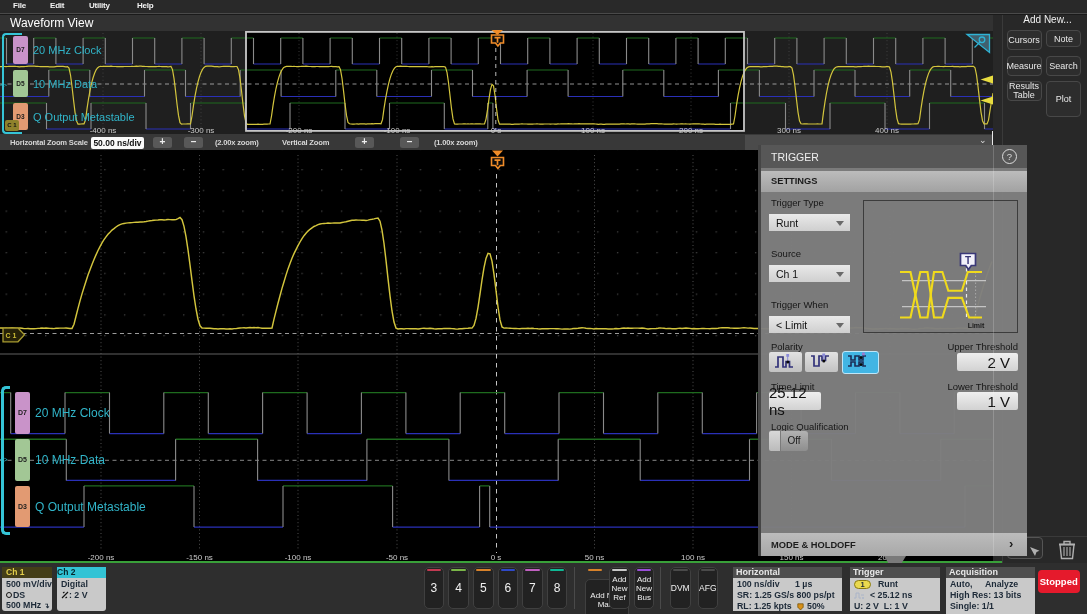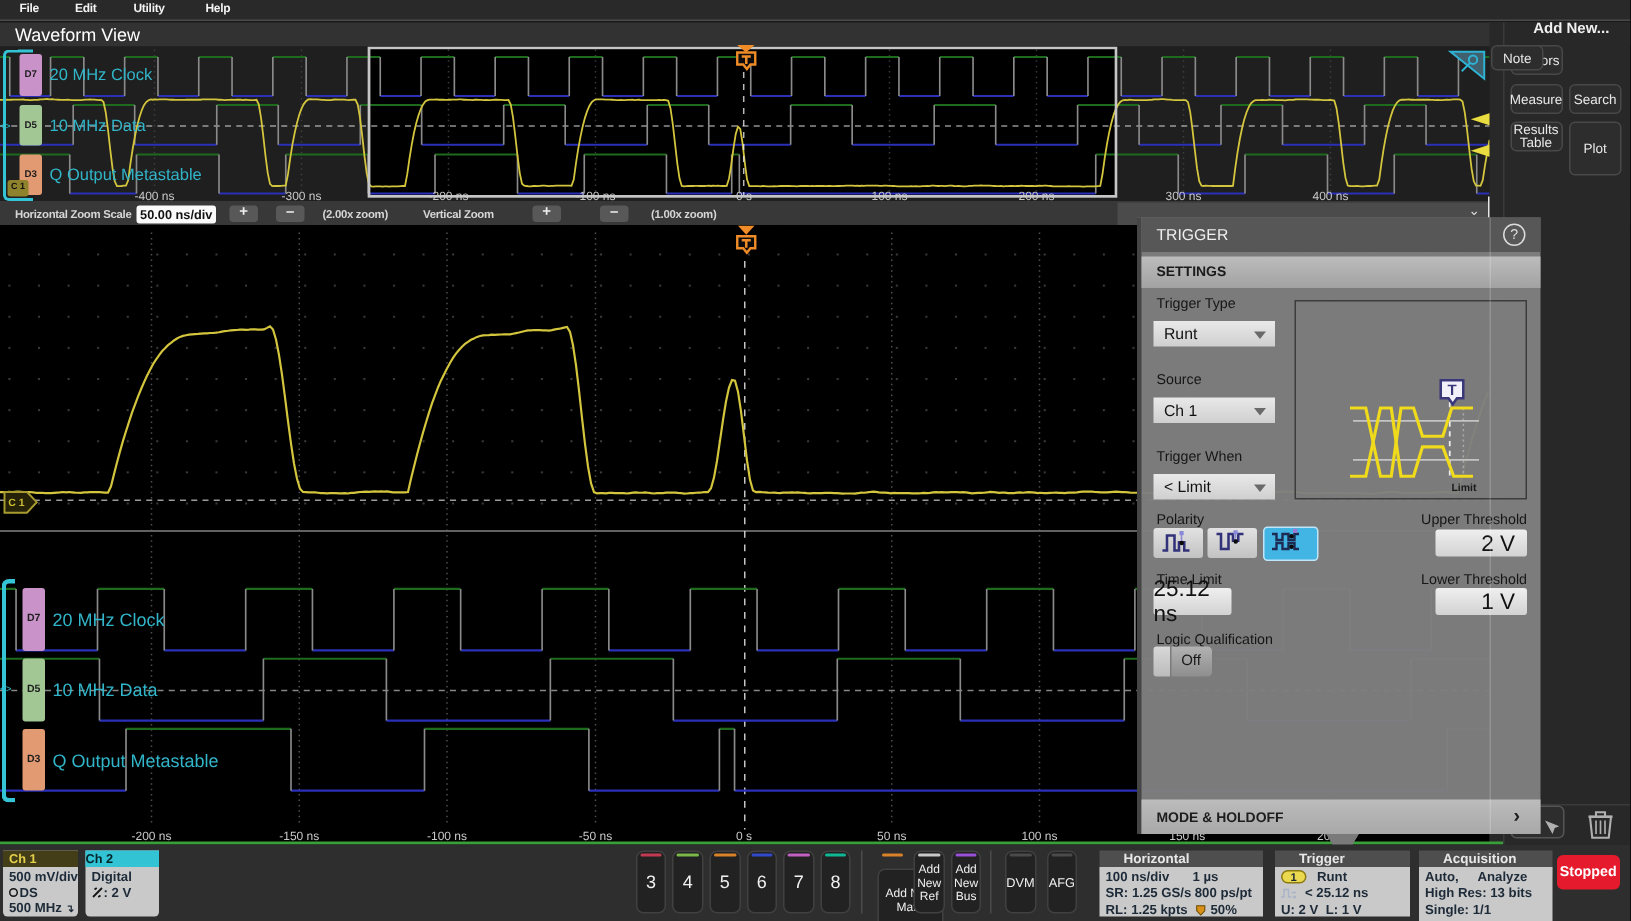--- a/index.html
+++ b/index.html
@@ -9,21 +9,21 @@
 .chip{position:absolute;border-radius:2px;color:#1d1d1d;font-weight:bold;text-align:center}
 .btn{position:absolute;background:#2d2d2d;border:1px solid #484848;border-radius:4px;color:#e8e8e8;display:flex;align-items:center;justify-content:center;text-align:center;font-size:9px}
 .cbtn{position:absolute;background:#222;border:1px solid #404040;border-radius:5px;color:#f0f0f0;display:flex;align-items:center;justify-content:center}
 .cbar{position:absolute;height:2.4px;border-radius:1px}
 .dd{position:absolute;background:linear-gradient(#e9e9e9,#cfcfcf);color:#111;font-size:10.5px;display:flex;align-items:center;padding-left:7px}
 .dd:after{content:"";position:absolute;right:6px;top:6.5px;border:4px solid transparent;border-top:5.5px solid #6a6a6a}
 .inp{position:absolute;background:linear-gradient(#efefef,#d2d2d2);color:#111;font-size:15px;border-radius:2px;display:flex;align-items:center}
 .plab{position:absolute;color:#161616;font-size:9.5px;white-space:nowrap}
 .zt{position:absolute;color:#d6d6d6;font-size:7.6px;font-weight:bold;white-space:nowrap;letter-spacing:-0.2px}
 .pm{position:absolute;width:19px;height:11.5px;background:#585858;border-radius:2.5px;color:#eee;text-align:center;font-size:10px;font-weight:bold;line-height:10px}
-.hdr3{position:absolute;width:109px;height:17px;background:#4e4e4e;color:#e8e8e8;font-size:9px;font-weight:bold;padding-left:16px;line-height:10.5px}
+.hdr3{position:absolute;width:109px;height:17px;background:#4e4e4e;color:#e8e8e8;font-size:9px;font-weight:bold;padding-left:3px;line-height:10.5px}
 .bod3{position:absolute;width:109px;background:#c9c9c9;color:#1d2a38;font-size:8.8px;font-weight:bold;line-height:11px}
 .b3r{padding-left:4px;position:relative;white-space:nowrap}
 .mi{position:absolute;top:1px;font-size:8px;font-weight:bold;color:#f2f2f2;letter-spacing:-0.2px}
 </style></head>
 <body>
 <div id="app">
 <div class="ab" style="left:0;top:15px;width:1087px;height:16px;background:#323232">
  <span class="ab" style="left:10px;top:1px;font-size:12px;color:#fff">Waveform View</span>
 </div>
 <div class="ab" style="left:0;top:0;width:1087px;height:14px;background:#292929;border-bottom:1px solid #4a4a4a">
@@ -142,23 +142,23 @@
 <div class="tl" style="left:199.5px;top:553px">-150 ns</div>
 <div class="tl" style="left:298px;top:553px">-100 ns</div>
 <div class="tl" style="left:397px;top:553px">-50 ns</div>
 <div class="tl" style="left:496px;top:553px">0 s</div>
 <div class="tl" style="left:594.5px;top:553px">50 ns</div>
 <div class="tl" style="left:693px;top:553px">100 ns</div>
 <div class="tl" style="left:791.5px;top:553px">150 ns</div>
 <div class="tl" style="left:890px;top:553px">200 ns</div>
 <div class="ab" style="left:993px;top:15px;width:94px;height:548px;background:#282828"></div>
 <div class="ab" style="left:1002px;top:15px;width:1px;height:548px;background:#3a3a3a"></div>
-<div class="ab" style="left:1008px;top:14px;width:79px;text-align:center;color:#f0f0f0;font-size:10px;font-weight:bold">Add New...</div>
+<div class="ab" style="left:1008px;top:14px;width:79px;text-align:center;color:#f0f0f0;font-size:10px;font-weight:normal">Add New...</div>
 <div class="btn" style="left:1006.5px;top:30px;width:35px;height:19.5px">Cursors</div>
-<div class="btn" style="left:994px;top:30px;width:35px;height:17px">Note</div>
+<div class="btn" style="left:1046px;top:30px;width:35px;height:17px">Note</div>
 <div class="btn" style="left:1006.5px;top:56px;width:35px;height:19.5px">Measure</div>
 <div class="btn" style="left:1046px;top:56px;width:35px;height:19.5px">Search</div>
 <div class="btn" style="left:1006.5px;top:81px;width:35px;height:20px;line-height:9px">Results Table</div>
 <div class="btn" style="left:1046px;top:81px;width:35px;height:36px">Plot</div>
 <div class="ab" style="left:1002px;top:536px;width:85px;height:1px;background:#3a3a3a"></div>
 <div class="ab" style="left:1007px;top:537px;width:36px;height:22px;background:#2d2d2d;border:1px solid #555;border-radius:4px"></div>
 <svg class="ab" style="left:1029px;top:546px" width="11" height="11" viewBox="0 0 11 11">
       <path d="M1 1L6 10L7.5 6L10.5 4.8z" fill="#c8c8c8" opacity="0.85"></path>
     </svg>
 <svg class="ab" style="left:1055px;top:538px" width="24" height="23" viewBox="0 0 24 23">

